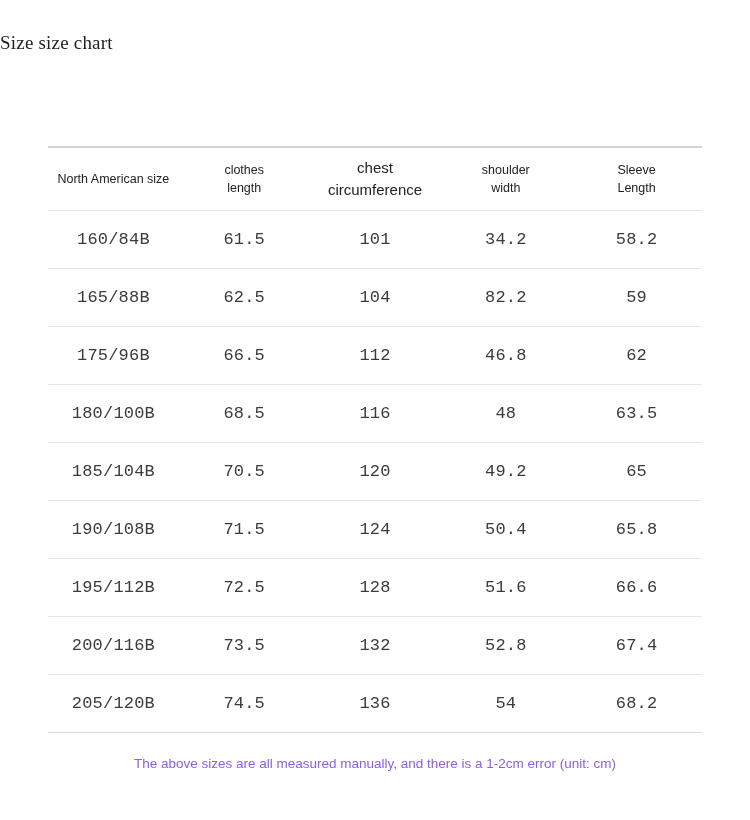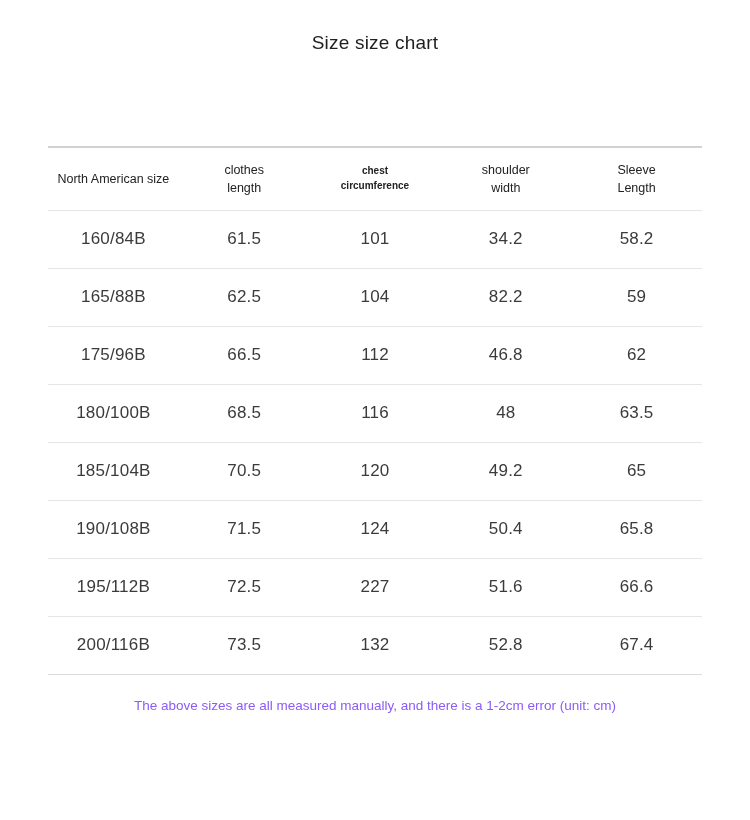--- a/index.html
+++ b/index.html
@@ -13,22 +13,21 @@
     font-family: "Liberation Sans", sans-serif;
     overflow: hidden;
   }
   .page {
     position: relative;
     width: 750px;
     height: 820px;
     box-sizing: border-box;
   }
   .chart-title {
-    text-align: center;
-    font-family: Liberation Sans, sans-serif;
+    font-family: Liberation Serif, serif;
     font-size: 19px;
     font-weight: 400;
     color: #1f1f1f;
     letter-spacing: 0.2px;
     padding-top: 32px;
     line-height: 1.2;
   }
   .table-wrap {
     margin: 0 auto;
     width: 654px;
@@ -49,34 +48,33 @@
     font-family: "Liberation Sans Narrow", "Liberation Sans", sans-serif;
     font-size: 12.5px;
     color: #222222;
     text-align: center;
     height: 62px;
     vertical-align: middle;
     line-height: 1.45;
     padding: 0 2px;
   }
   table.size-table th.hdr-small {
-    font-size: 10px;
-    font-weight: bold;
+    font-size: 15px;
   }
   table.size-table tbody tr {
     border-bottom: 1px solid #e6e6e6;
   }
   table.size-table tbody tr:last-child {
     border-bottom: 1px solid #dcdcdc;
   }
   table.size-table td {
     height: 57px;
     vertical-align: middle;
     text-align: center;
-    font-family: Liberation Sans, sans-serif;
+    font-family: Liberation Mono, monospace;
     font-size: 17px;
     color: #3b3b3b;
     letter-spacing: 0.2px;
     padding: 0 2px;
   }
   .footnote {
     width: 654px;
     margin: 0 auto;
     padding-top: 22px;
     font-family: "Liberation Sans Narrow", "Liberation Sans", sans-serif;
@@ -157,30 +155,37 @@
         <tr>
           <td>190/108B</td>
           <td>71.5</td>
           <td>124</td>
           <td>50.4</td>
           <td>65.8</td>
         </tr>
         <tr>
           <td>195/112B</td>
           <td>72.5</td>
-          <td>227</td>
+          <td>128</td>
           <td>51.6</td>
           <td>66.6</td>
         </tr>
         <tr>
           <td>200/116B</td>
           <td>73.5</td>
           <td>132</td>
           <td>52.8</td>
           <td>67.4</td>
         </tr>
+        <tr>
+          <td>205/120B</td>
+          <td>74.5</td>
+          <td>136</td>
+          <td>54</td>
+          <td>68.2</td>
+        </tr>
       </tbody>
     </table>
   </div>
 
   <div class="footnote">The above sizes are all measured manually, and there is a 1-2cm error (unit: cm)</div>
 
 </div>
 
 </body></html>

